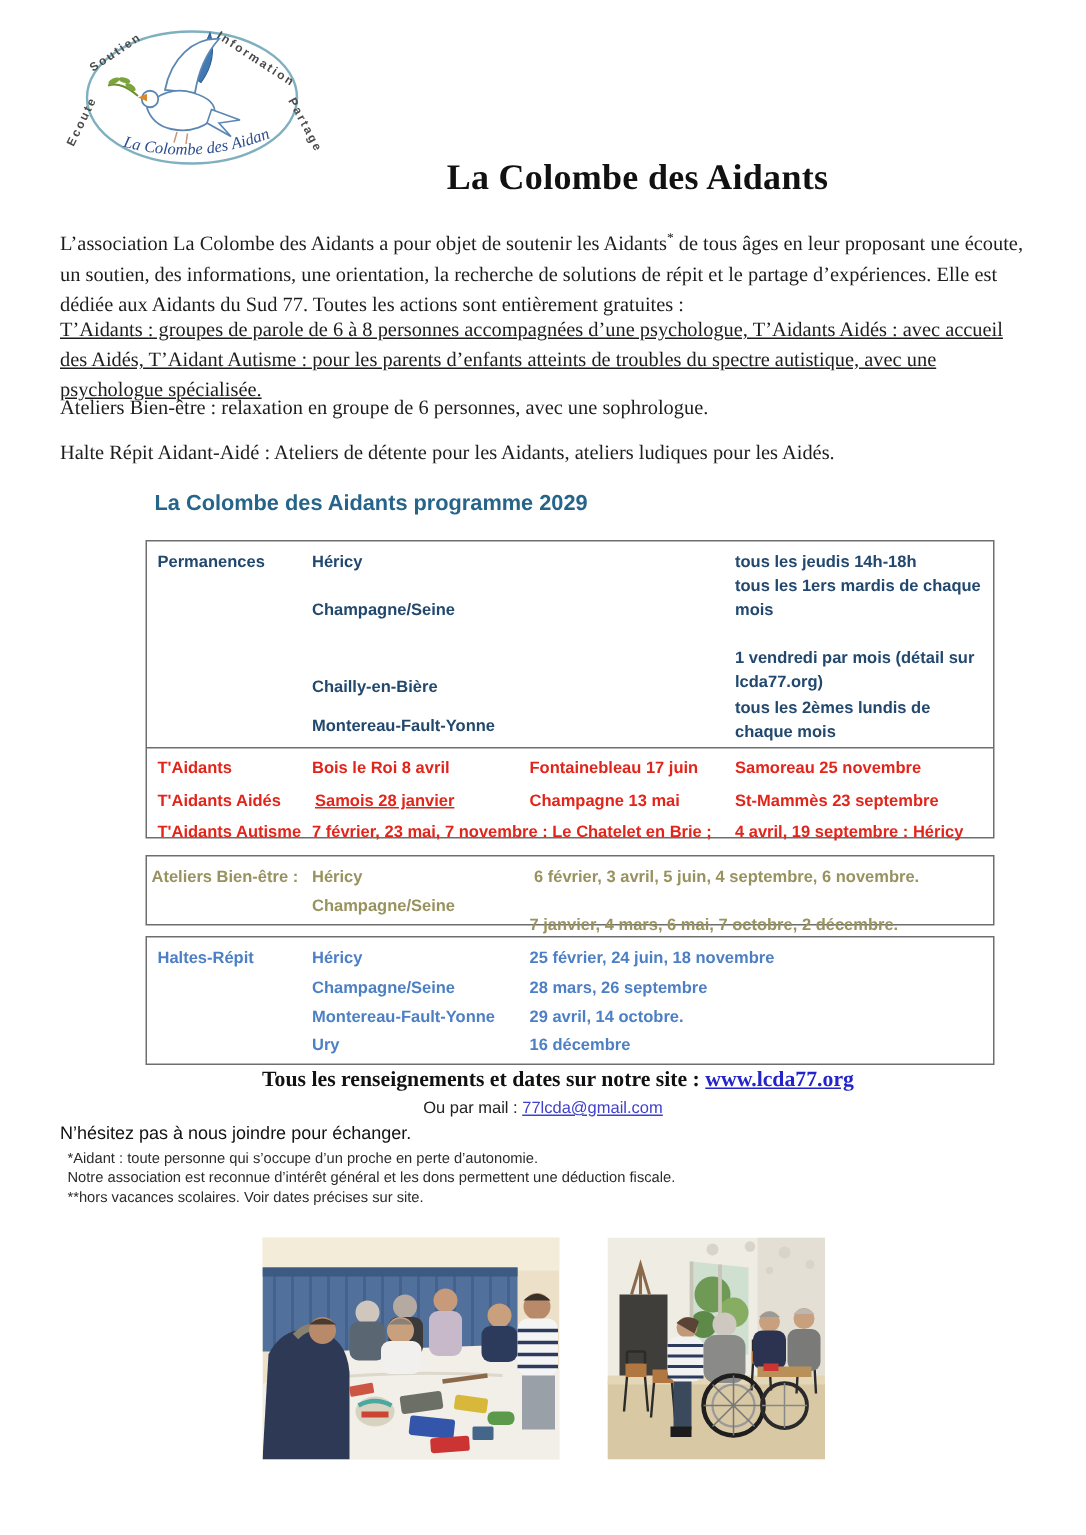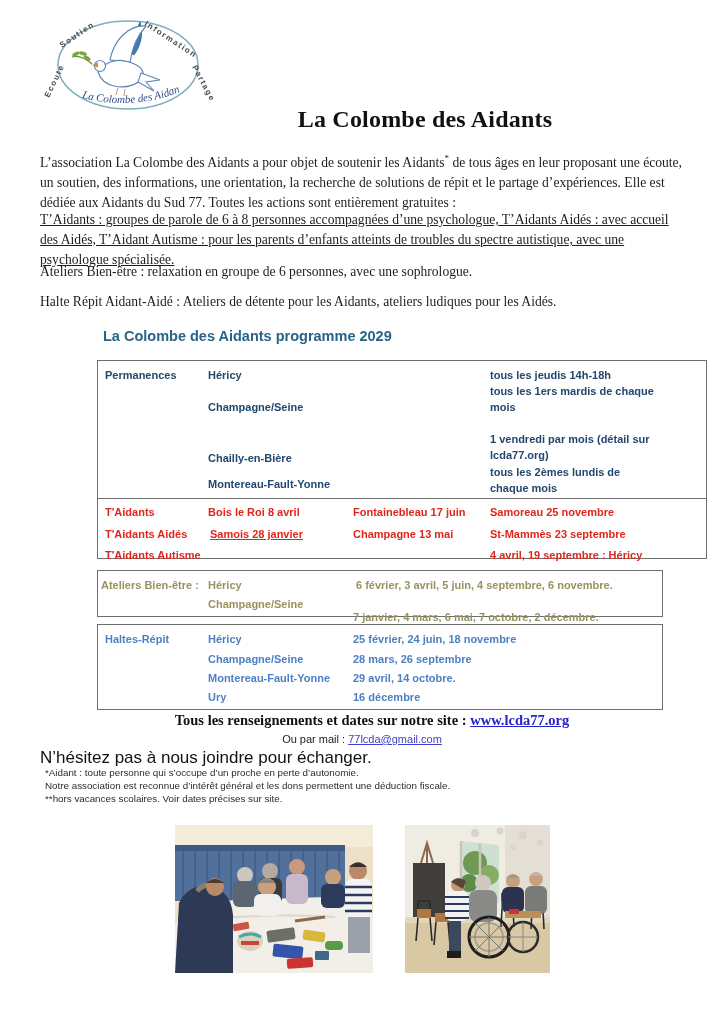--- a/index.html
+++ b/index.html
@@ -19,38 +19,38 @@
   .p3{top:262px;}
   .p4{top:292px;}
   sup{font-size:9px;}
 
   
   .prog-heading{left:103px;top:328px;font-family:"Liberation Sans",sans-serif;
                 font-weight:bold;font-size:14.5px;color:#26648a;}
 
   .tblbox{border:1px solid #6e6e6e;background:#fff;
           font-family:"Liberation Sans",sans-serif;font-weight:bold;font-size:11px;line-height:16px;}
-  .t1{left:97px;top:360px;width:564px;height:197px;padding-left:44px;}
+  .t1{left:97px;top:360px;width:564px;height:197px;}
   .t2{left:97px;top:570px;width:564px;height:45px;}
   .t3{left:97px;top:624px;width:564px;height:84px;}
   .cell{position:absolute;white-space:nowrap;}
   .wrapcell{position:absolute;white-space:normal;}
   .navy{color:#22486e;}
   .red{color:#e2251b;}
   .olive{color:#98925f;}
   .hblue{color:#4d7fc4;}
   .divline{position:absolute;left:0;right:0;top:137px;border-top:1px solid #6e6e6e;}
 
   
   .site-line{left:10px;top:712px;width:724px;text-align:center;font-size:14.5px;font-weight:bold;color:#111;}
   .site-line a{color:#2323cc;}
   .mail-line{left:0;top:733px;width:724px;text-align:center;
              font-family:"Liberation Sans",sans-serif;font-size:11px;color:#222;}
   .mail-line a{color:#4040cc;}
-  .invite{left:40px;top:748px;font-family:"Liberation Sans",sans-serif;font-size:17px;color:#111;}
+  .invite{left:40px;top:748px;font-family:"Liberation Sans",sans-serif;font-size:12px;color:#111;}
   .fnote{left:45px;font-family:"Liberation Sans",sans-serif;font-size:9.8px;color:#2b2b2b;}
   .fn1{top:767px;} .fn2{top:780px;} .fn3{top:793px;}
   a{text-decoration:underline;cursor:pointer;}
 
   
   .photo{border:0;}
   .photo-left{left:175px;top:825px;width:198px;height:148px;}
   .photo-right{left:405px;top:825px;width:145px;height:148px;}
 
   svg text{font-family:"Liberation Sans",sans-serif;}
@@ -116,20 +116,21 @@
     <span class="cell red" style="left:110px;top:143px;">Bois le Roi 8 avril</span>
     <span class="cell red" style="left:255px;top:143px;">Fontainebleau 17 juin</span>
     <span class="cell red" style="left:392px;top:143px;">Samoreau 25 novembre</span>
 
     <span class="cell red" style="left:7px;top:165px;">T'Aidants Aidés</span>
     <span class="cell red" style="left:112px;top:165px;text-decoration:underline;">Samois 28 janvier</span>
     <span class="cell red" style="left:255px;top:165px;">Champagne 13 mai</span>
     <span class="cell red" style="left:392px;top:165px;">St-Mammès 23 septembre</span>
 
     <span class="cell red" style="left:7px;top:186px;">T'Aidants Autisme</span>
+    <span class="cell red" style="left:110px;top:186px;">7 février, 23 mai, 7 novembre : Le Chatelet en Brie ;</span>
     <span class="cell red" style="left:392px;top:186px;">4 avril, 19 septembre : Héricy</span>
   </div>
 
   <div class="abs tblbox t2">
     <span class="cell olive" style="left:3px;top:6px;">Ateliers Bien-être :</span>
     <span class="cell olive" style="left:110px;top:6px;">Héricy</span>
     <span class="cell olive" style="left:258px;top:6px;">6 février, 3 avril, 5 juin, 4 septembre, 6 novembre.</span>
     <span class="cell olive" style="left:110px;top:25px;">Champagne/Seine</span>
     <span class="cell olive" style="left:255px;top:25px;margin-top:13px;">7 janvier, 4 mars, 6 mai, 7 octobre, 2 décembre.</span>
   </div>

